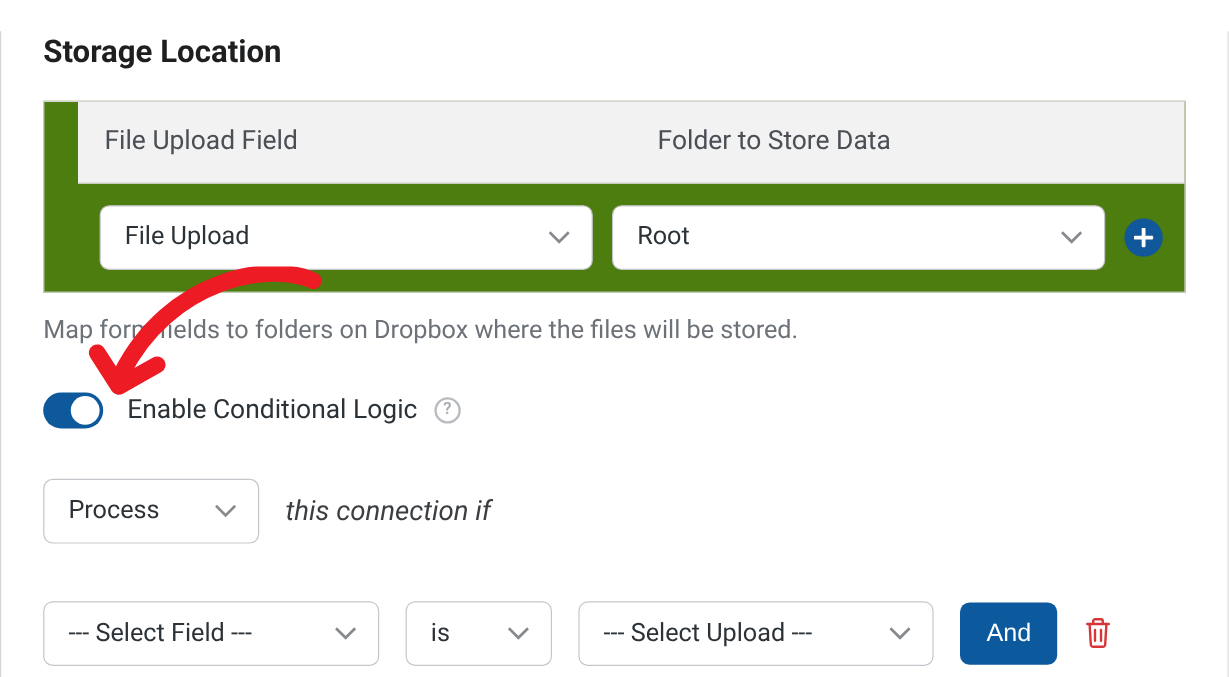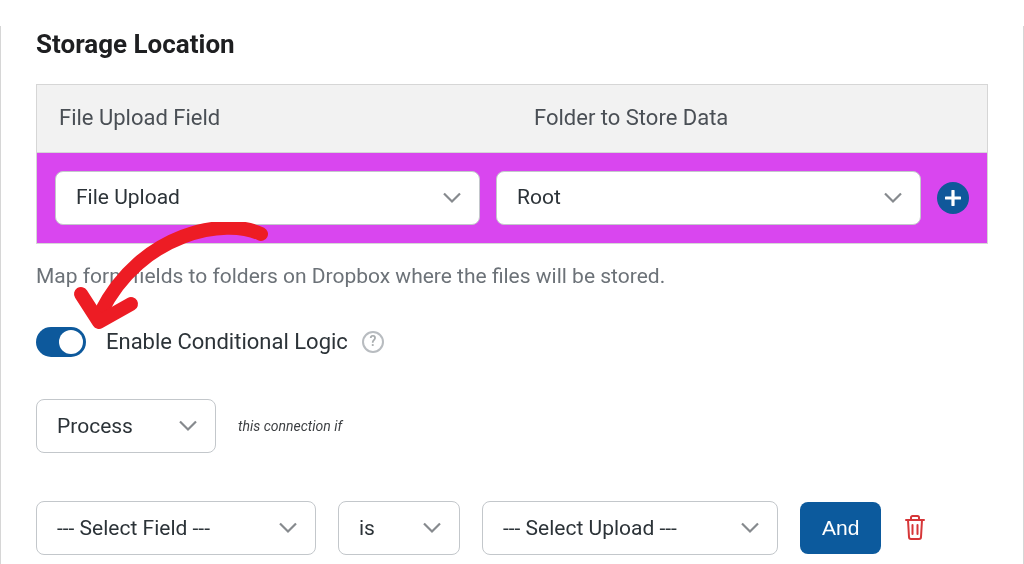--- a/index.html
+++ b/index.html
@@ -19,21 +19,22 @@
   }
   .section-title {
     font-size: 26px;
     font-weight: 700;
     color: #1e1f21;
     margin-top: 26px;
     margin-bottom: 22px;
   }
   .map-table {
     border: 1px solid #d6d6d6;
-    background: #d946ef;
+    background: #4d7c0f;
+    padding-left: 28px;
   }
   .map-header-row {
     display: flex;
     background: #f2f2f2;
     border-bottom: 1px solid #d6d6d6;
   }
   .map-header-cell {
     flex: 1;
     padding: 18px 22px;
     font-size: 22px;
@@ -142,21 +143,21 @@
     align-items: center;
     margin-top: 48px;
     gap: 22px;
   }
   .select-sm { width: 180px; }
   .select-xs { width: 122px; }
   .select-md { width: 280px; }
   .select-lg { width: 296px; }
   .italic-text {
     font-style: italic;
-    font-size: 14px;
+    font-size: 23px;
     color: #3c3f42;
   }
   .and-btn {
     height: 52px;
     padding: 0 22px;
     border-radius: 8px;
     background: #0c5a9d;
     color: #fff;
     font-size: 21px;
     display: flex;

